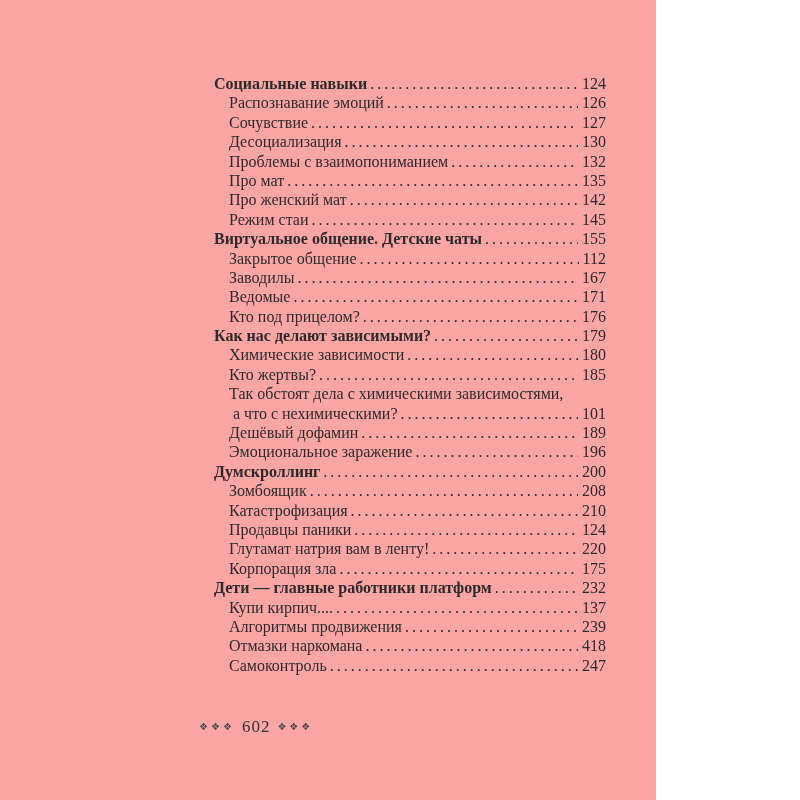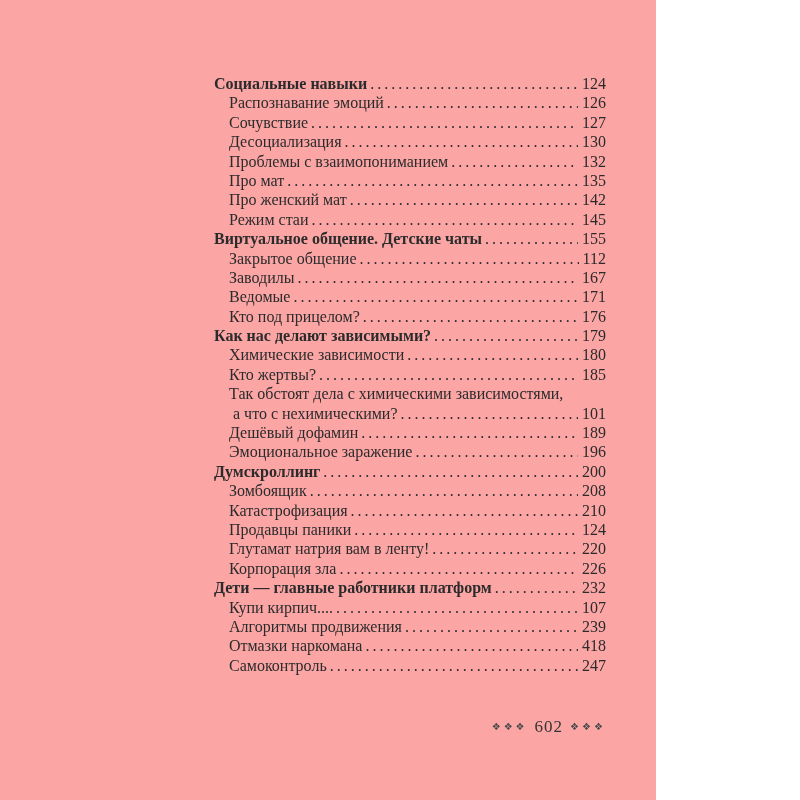--- a/index.html
+++ b/index.html
@@ -53,24 +53,24 @@
     word-spacing: -1px;
     padding-left: 3px;
   }
   .p {
     flex: 0 0 auto;
     padding-left: 4px;
     white-space: nowrap;
   }
   .footer {
     position: absolute;
-    left: 214px;
+    left: 199px;
     top: 716px;
     width: 392px;
-    text-align: right;
+    text-align: left;
     line-height: 22px;
   }
   .ornament {
     font-family: "DejaVu Sans", sans-serif;
     font-size: 10px;
     color: #4a4a4a;
     letter-spacing: 3px;
     vertical-align: 2px;
   }
   .folio {
@@ -205,31 +205,31 @@
       <span class="p">124</span>
     </div>
     <div class="row sub">
       <span class="t">Глутамат натрия вам в ленту!</span>
       <span class="leader"></span>
       <span class="p">220</span>
     </div>
     <div class="row sub">
       <span class="t">Корпорация зла</span>
       <span class="leader"></span>
-      <span class="p">226</span>
+      <span class="p">175</span>
     </div>
     <div class="row section">
       <span class="t">Дети — главные работники платформ</span>
       <span class="leader"></span>
       <span class="p">232</span>
     </div>
     <div class="row sub">
       <span class="t">Купи кирпич....</span>
       <span class="leader"></span>
-      <span class="p">107</span>
+      <span class="p">137</span>
     </div>
     <div class="row sub">
       <span class="t">Алгоритмы продвижения</span>
       <span class="leader"></span>
       <span class="p">239</span>
     </div>
     <div class="row sub">
       <span class="t">Отмазки наркомана</span>
       <span class="leader"></span>
       <span class="p">418</span>

